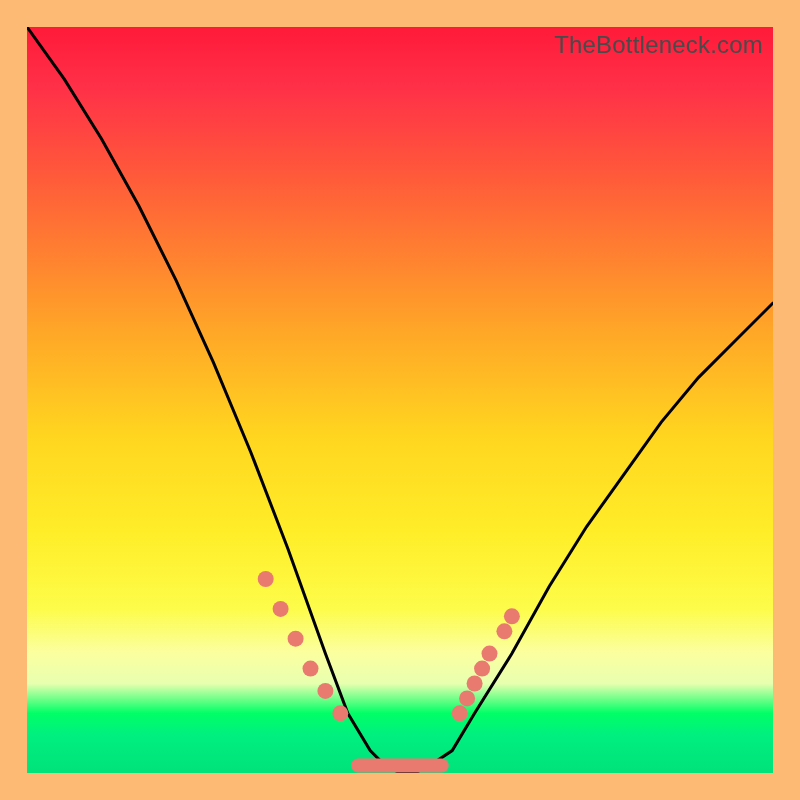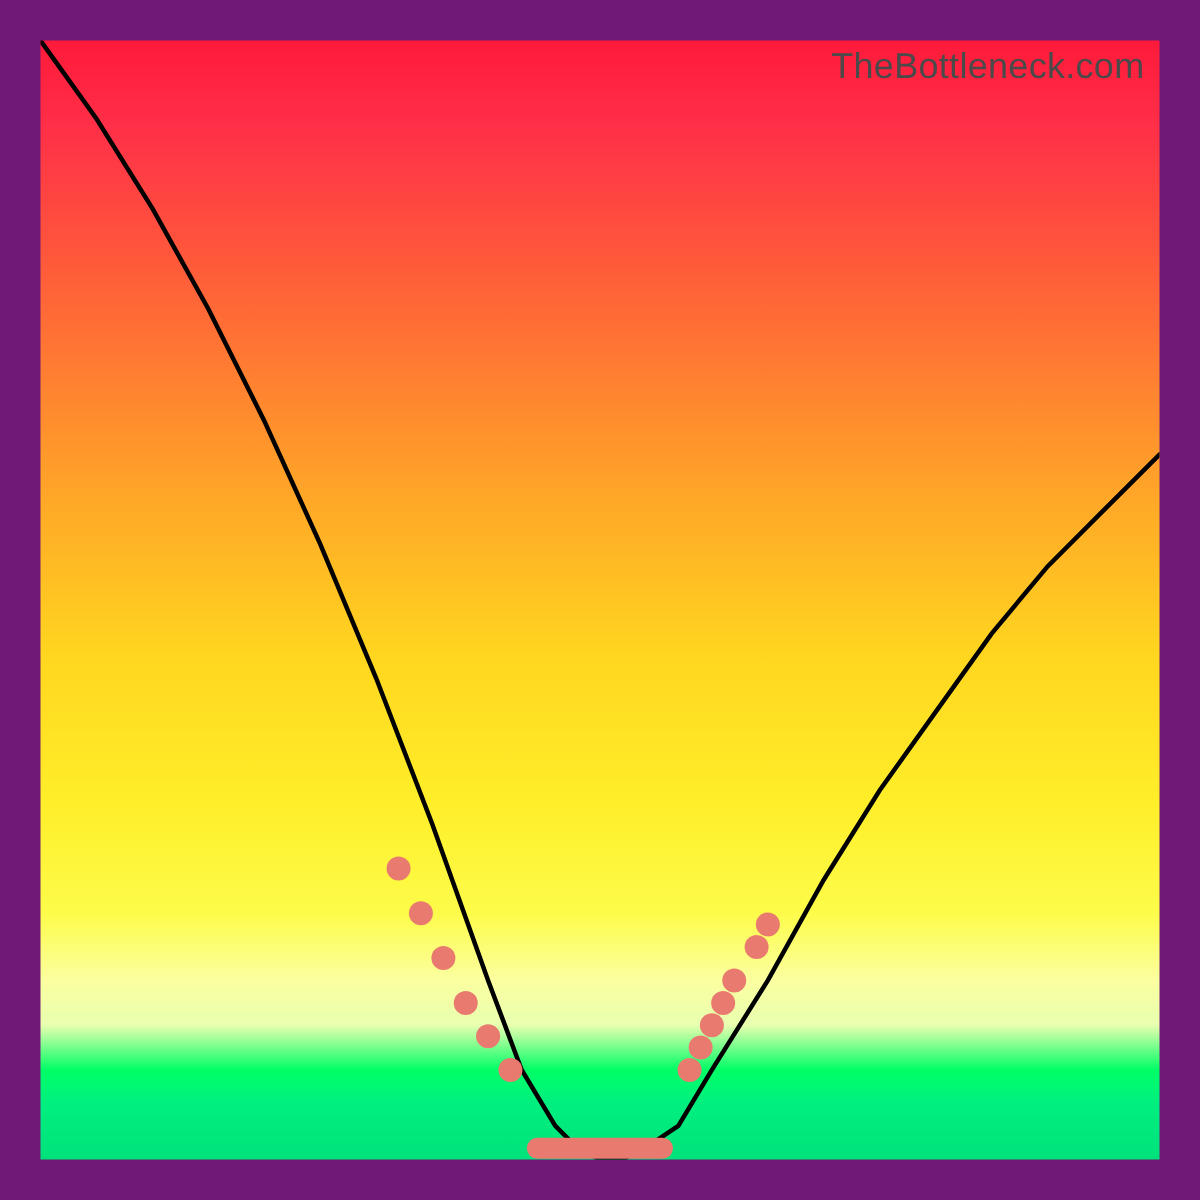--- a/index.html
+++ b/index.html
@@ -10,21 +10,21 @@
     overflow: hidden;
     background: #000;
     font-family: Arial, Helvetica, sans-serif;
   }
   .frame {
     position: absolute;
     left: 0;
     top: 0;
     width: 800px;
     height: 800px;
-    background: #701a75;
+    background: #fdba74;
   }
   .plot {
     position: absolute;
     left: 27px;
     top: 27px;
     width: 746px;
     height: 746px;
     
     background: linear-gradient(
       to bottom,

